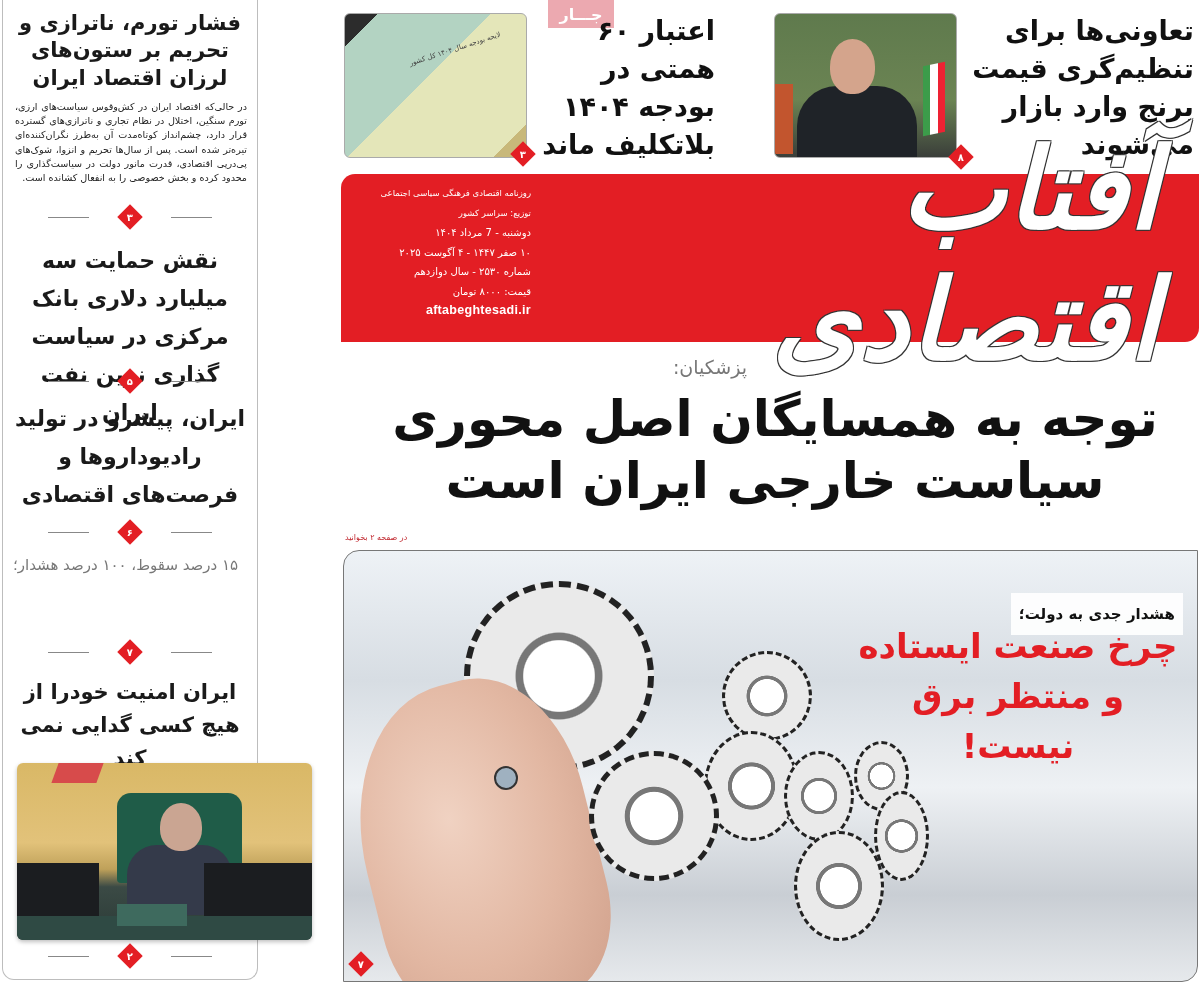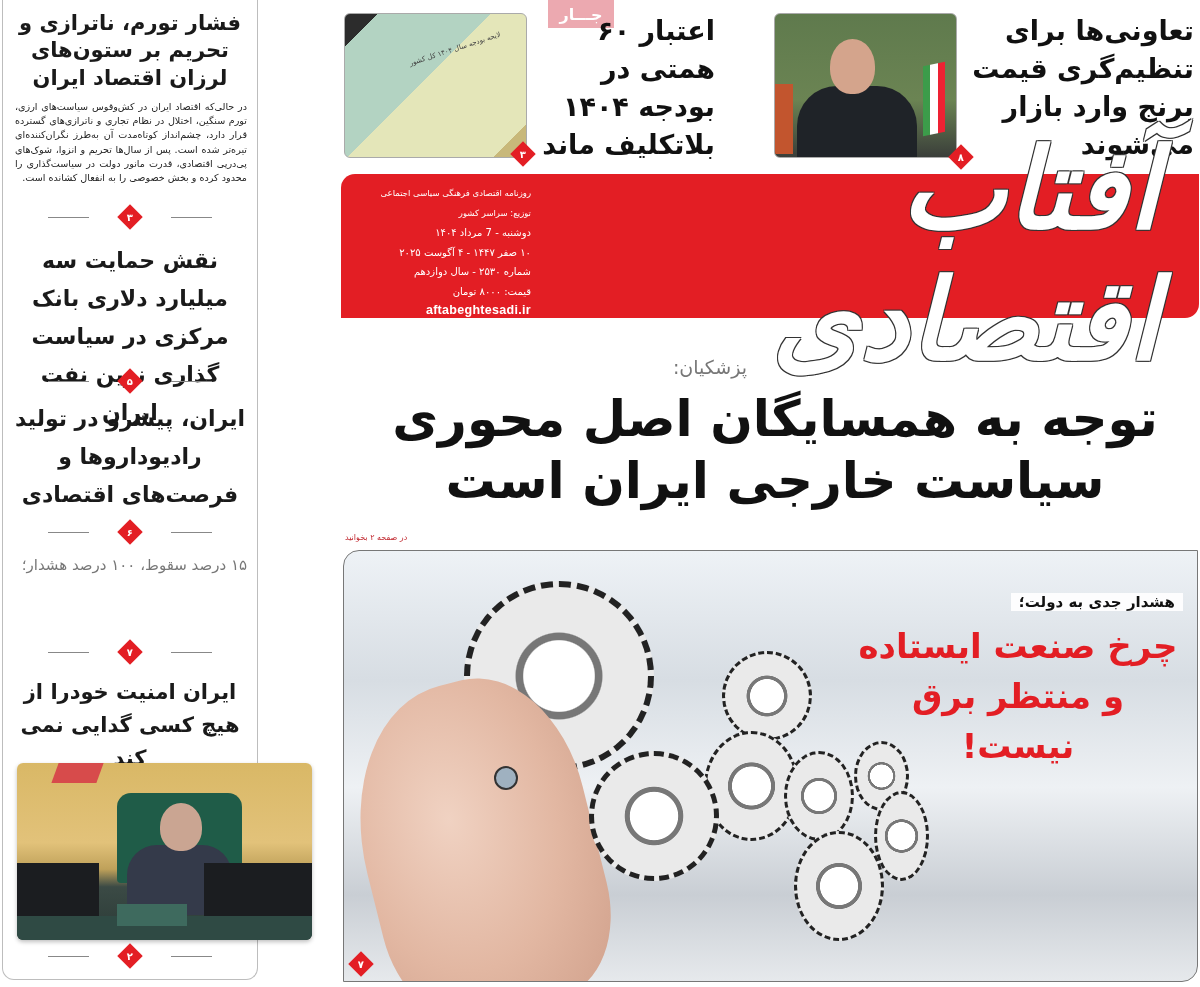--- a/index.html
+++ b/index.html
@@ -27,21 +27,21 @@
   .badge {
     width: 18px; height: 18px; background: #e31e24; transform: rotate(45deg);
     display: flex; align-items: center; justify-content: center; flex: none;
   }
   .badge span {
     transform: rotate(-45deg); color: #fff; font-size: 10px; font-weight: bold;
     font-family: "DejaVu Sans", sans-serif;
   }
   .lc-h2 { position: absolute; top: 242px; left: 10px; right: 10px; font-size: 22px; line-height: 38px; }
   .lc-h3 { position: absolute; top: 400px; left: 10px; right: 10px; font-size: 22px; line-height: 38px; }
-  .lc-kicker { position: absolute; top: 556px; left: 10px; right: 10px; text-align: right; font-size: 15px; color: #777; }
+  .lc-kicker { position: absolute; top: 556px; left: 10px; right: 10px; text-align: left; font-size: 15px; color: #777; }
   .lc-h4 { position: absolute; top: 585px; left: 10px; right: 10px; font-size: 22px; }
   .lc-h5b { position: absolute; top: 676px; left: 10px; right: 10px; font-size: 21px; line-height: 33px; }
   .lc-photo {
     position: absolute; top: 763px; left: 14px; width: 295px; height: 177px;
     border-radius: 6px; overflow: hidden;
     background: linear-gradient(180deg, #d9b866 0%, #e2c27a 45%, #bfa15a 60%, #3b4a45 70%, #2a3a36 100%);
     box-shadow: 0 2px 4px rgba(0,0,0,0.25);
   }
   .lc-photo .flag { position: absolute; left: 38px; top: 0; width: 45px; height: 20px; background: #d74b4b; transform: skewX(-20deg); }
   .lc-photo .chair { position: absolute; left: 100px; top: 30px; width: 125px; height: 90px; background: #1f5c48; border-radius: 14px 14px 4px 4px; }
@@ -82,21 +82,21 @@
   .th-coop { left: 964px; top: 12px; width: 230px; }
 
   .watermark {
     position: absolute; left: 548px; top: 0; width: 66px; height: 28px;
     background: rgba(230,140,150,0.75); color: #fff; font-weight: bold; font-size: 16px;
     display: flex; align-items: center; justify-content: center;
   }
 
   
   .masthead {
-    position: absolute; left: 341px; top: 174px; width: 858px; height: 144px;
+    position: absolute; left: 341px; top: 174px; width: 858px; height: 168px;
     background: #e31e24; border-radius: 14px 0 14px 0;
   }
   .mh-info {
     position: absolute; left: 0; top: 10px; width: 200px; padding-right: 10px;
     color: #fff; font-size: 10px; line-height: 19.5px; text-align: right;
   }
   .mh-info .l-small { font-size: 8.5px; }
   .mh-info .l-url {
     direction: ltr; text-align: right; font-weight: bold; font-size: 12.5px;
     font-family: "Liberation Sans", sans-serif; letter-spacing: 0.3px; padding-left: 19px;
@@ -141,21 +141,21 @@
   .g2 { left: 245px; top: 200px; width: 130px; height: 130px; border-width: 5px; }
   .g3 { left: 378px; top: 100px; width: 90px; height: 90px; }
   .g4 { left: 360px; top: 180px; width: 95px; height: 110px; }
   .g5 { left: 440px; top: 200px; width: 70px; height: 90px; }
   .g6 { left: 450px; top: 280px; width: 90px; height: 110px; }
   .g7 { left: 510px; top: 190px; width: 55px; height: 70px; }
   .g8 { left: 530px; top: 240px; width: 55px; height: 90px; }
 
   .feature-kicker {
     position: absolute; right: 14px; top: 42px; background: rgba(255,255,255,0.9);
-    padding: 0 8px; font-size: 15px; font-weight: bold; color: #111;
+    padding: 12px 8px; font-size: 15px; font-weight: bold; color: #111;
   }
   .feature-headline {
     position: absolute; right: 14px; top: 70px; width: 330px; text-align: center;
     font-size: 34px; line-height: 50px; font-weight: 900; color: #e31e24;
   }
   .feature-badge { position: absolute; left: 8px; bottom: 8px; }
 </style>
 </head>
 <body>
 

